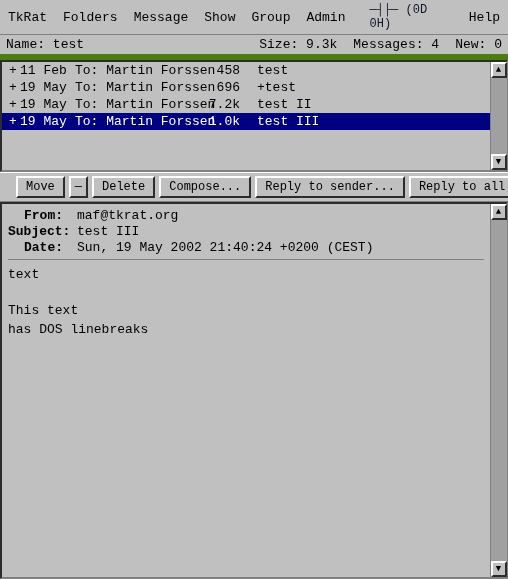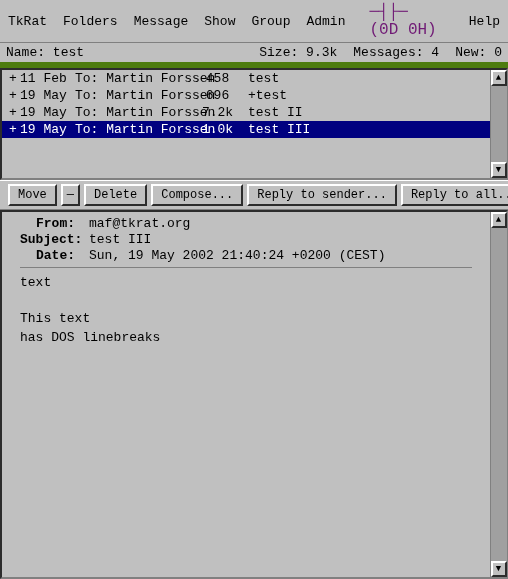--- a/index.html
+++ b/index.html
@@ -24,22 +24,22 @@
     .menu-item {
       padding: 1px 4px;
       cursor: pointer;
       font-size: 13px;
       color: #000;
     }
     .menu-separator {
       flex: 1;
     }
     .status-bar-menu {
-      font-size: 16px;
-      color: #701a75;
+      font-size: 12px;
+      color: #0f172a;
       padding: 1px 4px;
     }
 
     
     .name-bar {
       display: flex;
       background: #c0c0c0;
       padding: 2px 6px;
       align-items: center;
       justify-content: space-between;
@@ -53,28 +53,28 @@
       padding: 1px 4px;
       cursor: pointer;
       font-size: 13px;
       white-space: nowrap;
       color: #000;
     }
     .msg-row.selected { background: #000080; color: #fff; }
     .msg-flag { width: 14px; text-align: center; }
     .msg-date { width: 55px; }
     .msg-to { width: 120px; }
-    .msg-size { width: 45px; text-align: center; margin-right: 8px; }
+    .msg-size { width: 45px; text-align: right; margin-right: 17px; }
     .msg-subject { flex: 1; }
 
     
     .toolbar {
       display: flex;
       background: #c0c0c0;
-      padding: 3px 8px;
+      padding: 3px 16px;
       gap: 4px;
       border-top: 1px solid #fff;
       border-bottom: 1px solid #808080;
       align-items: center;
     }
     .btn {
       background: #c0c0c0;
       border: 2px outset #fff;
       border-right-color: #808080;
       border-bottom-color: #808080;
@@ -164,21 +164,21 @@
 
     .detail-and-scroll {
       display: flex;
       flex: 1;
       border: 2px inset #808080;
       background: #c0c0c0;
     }
     .detail-area {
       flex: 1;
       overflow: hidden;
-      padding: 4px 18px;
+      padding: 4px 6px;
     }
   </style>
 </head>
 <body>
 
 <div class="main-container">
 
   <div class="menubar">
     <span class="menu-item">TkRat</span>
     <span class="menu-item">Folders</span>

